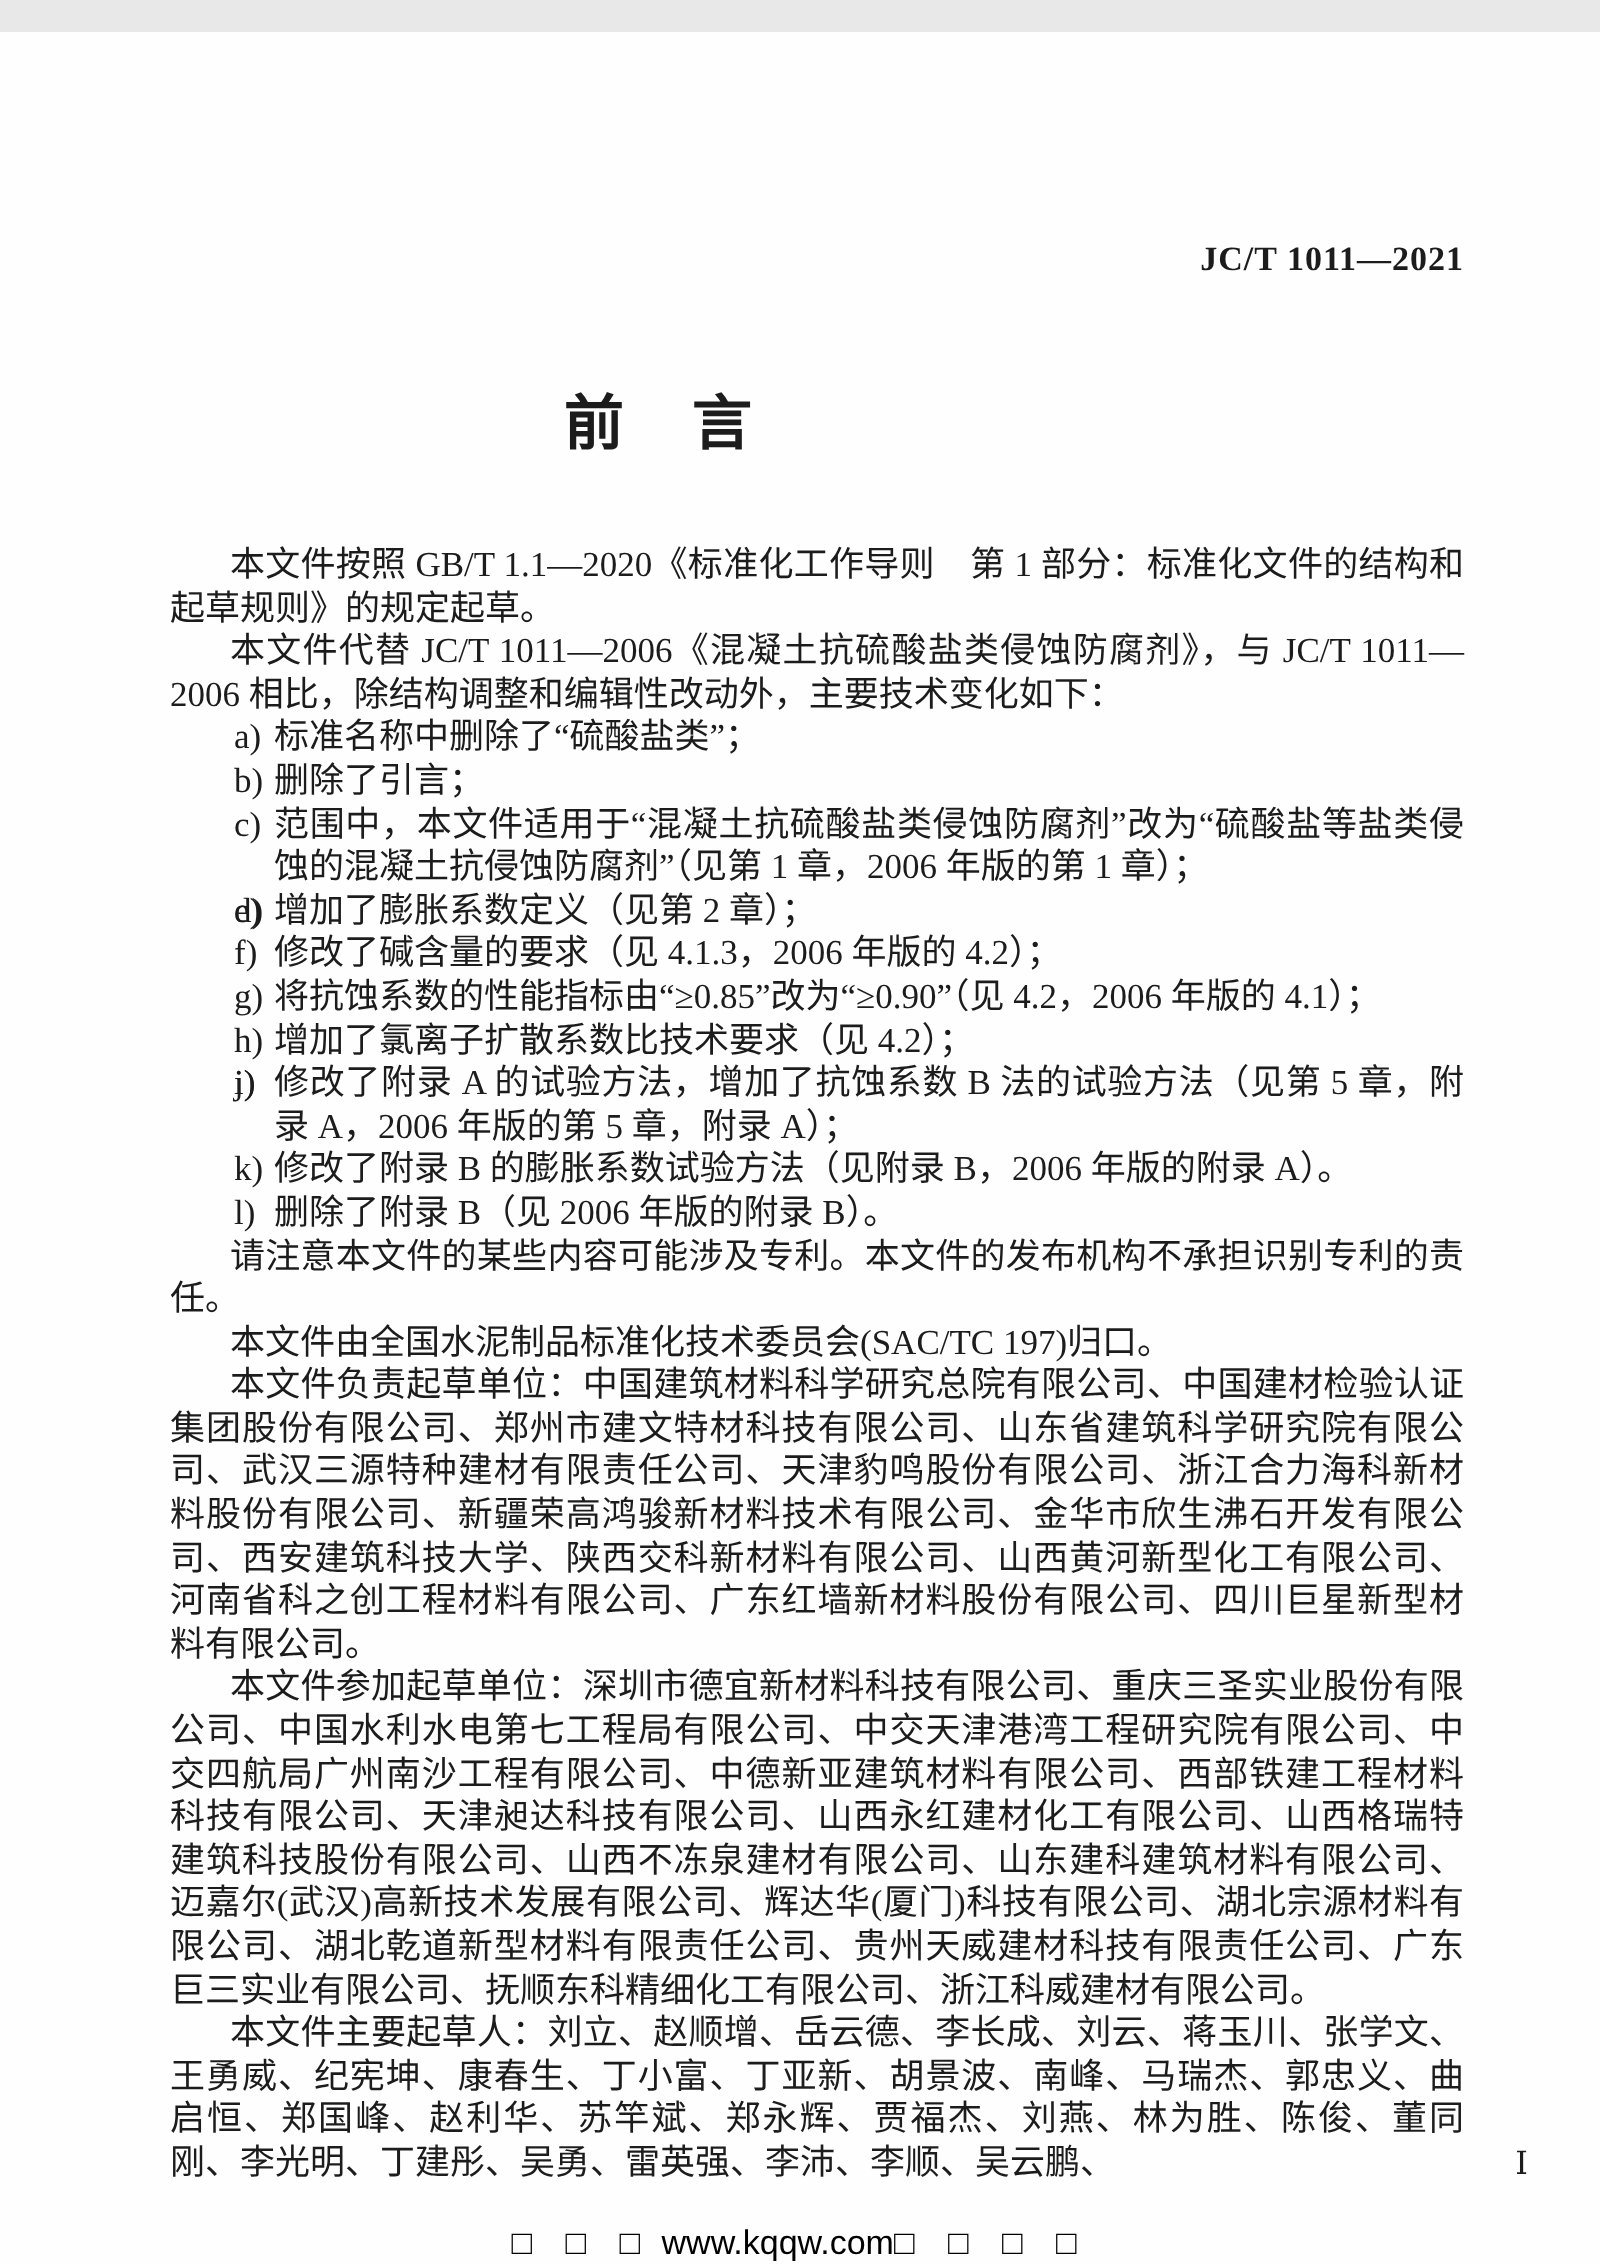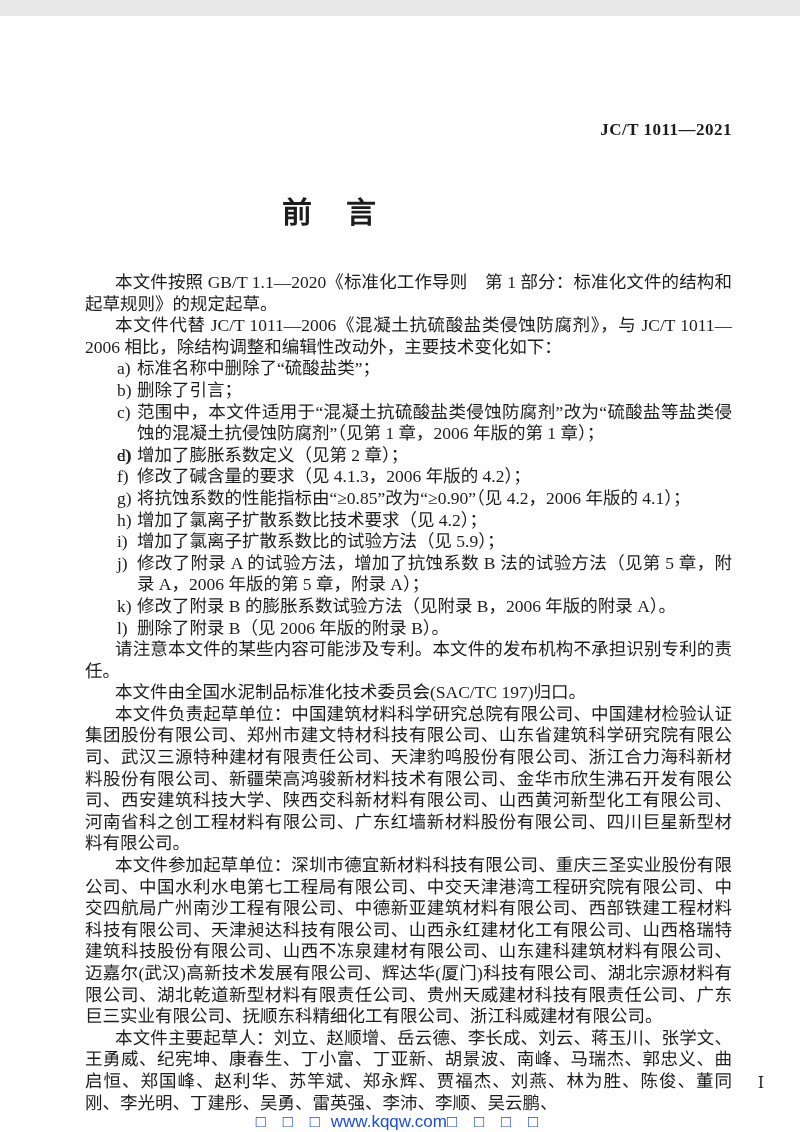--- a/index.html
+++ b/index.html
@@ -60,21 +60,21 @@
     bottom: 56px;
     font-size: 16px;
   }
   .doc-footer {
     position: absolute;
     bottom: 16px;
     left: 0;
     width: 100%;
     text-align: center;
     font-size: 17px;
-    color: #1d4ed8;
+    color: #000000;
     font-family: "Liberation Sans", sans-serif;
   }
   .doc-footer .boxes { letter-spacing: 6px; }
 </style>
 </head>
 <body>
 
 <div class="page">
 
   <div class="doc-header">JC/T 1011—2021</div>
@@ -111,21 +111,20 @@
     <div class="change-item">
       <span class="item-label">g)</span>
       <span>将抗蚀系数的性能指标由“≥0.85”改为“≥0.90”（见 4.2，2006 年版的 4.1）；</span>
     </div>
     <div class="change-item">
       <span class="item-label">h)</span>
       <span>增加了氯离子扩散系数比技术要求（见 4.2）；</span>
     </div>
     <div class="change-item">
       <span class="item-label">i)</span>
-      <span>增加了氯离子扩散系数比的试验方法（见 5.9）；</span>
     </div>
     <div class="change-item">
       <span class="item-label">j)</span>
       <span>修改了附录 A 的试验方法，增加了抗蚀系数 B 法的试验方法（见第 5 章，附录 A，2006 年版的第 5 章，附录 A）；</span>
     </div>
     <div class="change-item">
       <span class="item-label">k)</span>
       <span>修改了附录 B 的膨胀系数试验方法（见附录 B，2006 年版的附录 A）。</span>
     </div>
     <div class="change-item">

